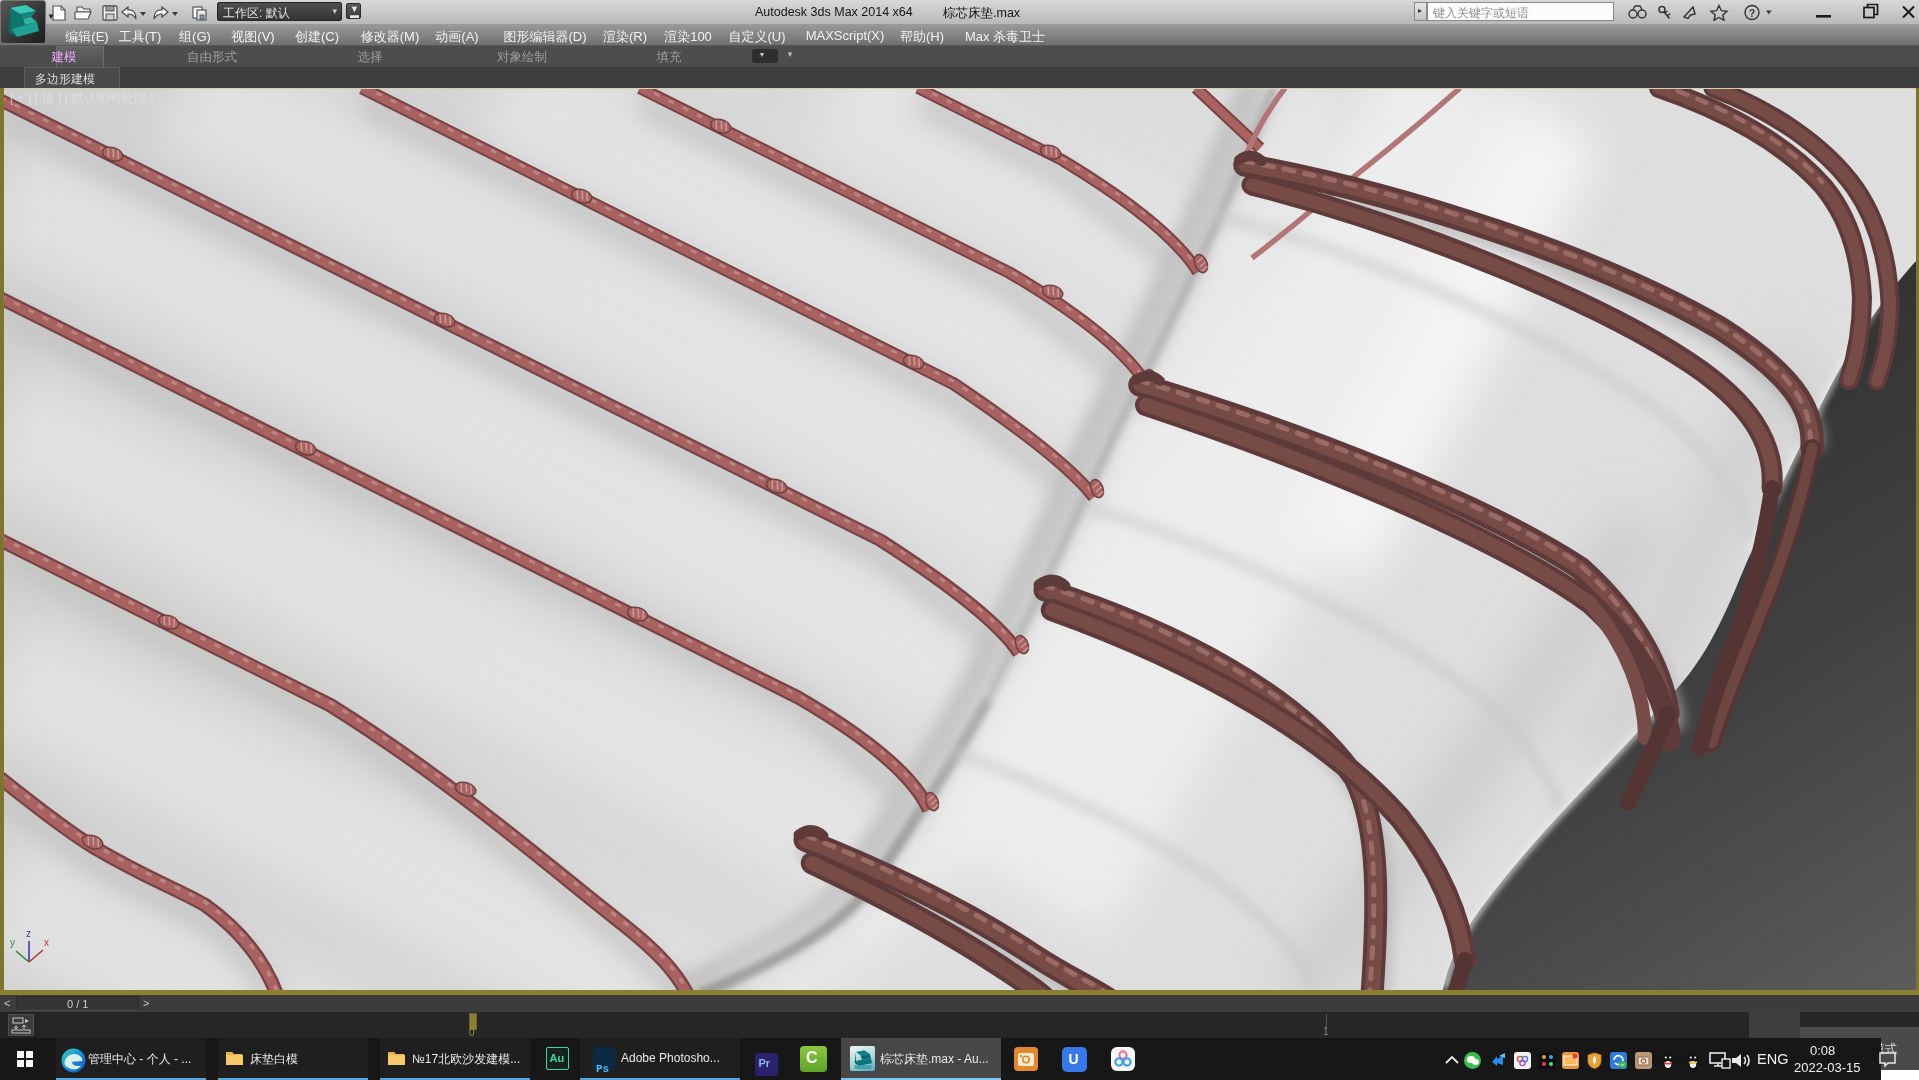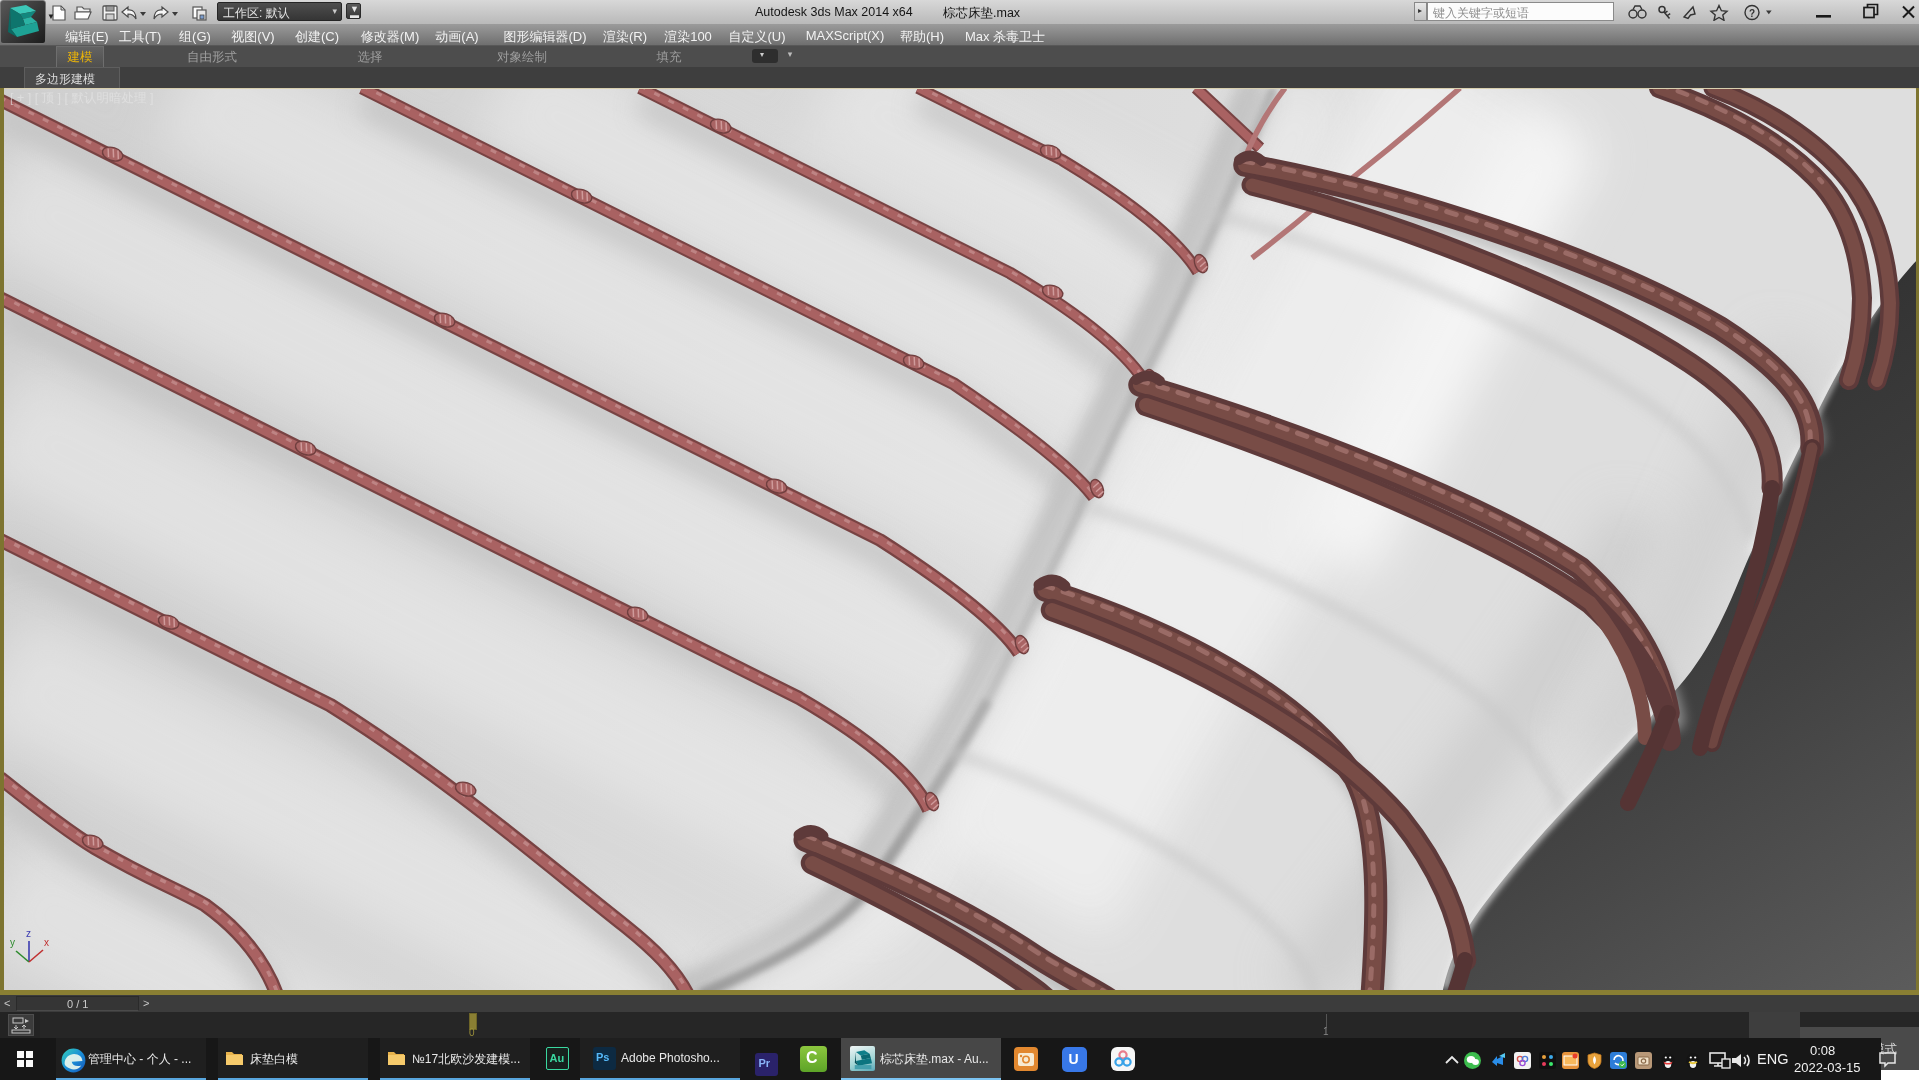--- a/index.html
+++ b/index.html
@@ -349,21 +349,21 @@
   <span class="menuitem" style="left:545px">图形编辑器(D)</span>
   <span class="menuitem" style="left:625px">渲染(R)</span>
   <span class="menuitem" style="left:688px">渲染100</span>
   <span class="menuitem" style="left:757px">自定义(U)</span>
   <span class="menuitem" style="left:845px">MAXScript(X)</span>
   <span class="menuitem" style="left:922px">帮助(H)</span>
   <span class="menuitem" style="left:1005px">Max 杀毒卫士</span>
 </div>
 <div id="ribbon1">
   <div class="abs" style="left:56px;top:0;width:48px;height:21px;background:linear-gradient(#636363,#4f4f4f);border:1px solid #6e6e6e;border-bottom:none;box-sizing:border-box;"></div>
-  <span class="rtab" style="left:80px;color:#eab308">建模</span>
+  <span class="rtab" style="left:64px;color:#f0abfc">建模</span>
   <span class="rtab" style="left:212px">自由形式</span>
   <span class="rtab" style="left:370px">选择</span>
   <span class="rtab" style="left:522px">对象绘制</span>
   <span class="rtab" style="left:669px">填充</span>
   <div class="abs" style="left:752px;top:3px;width:26px;height:14px;background:#2e2e2e;border-radius:3px;">
     <span style="position:absolute;left:8px;top:1px;font-size:8px;color:#ccc;">▾</span>
   </div>
   <span class="rtab" style="left:790px;font-size:9px;color:#bbb">▾</span>
 </div>
 <div id="ribbon2">
@@ -434,21 +434,21 @@
     <path d="M1,5 h17 v10 h-17 z" fill="#f6ca6b"></path>
   </svg>
   <span class="tbtext" style="left:412px;">№17北欧沙发建模...</span>
 
   <div class="abs" style="left:546px;top:9px;width:23px;height:23px;background:#17211d;border:1.5px solid #3ad8a0;border-radius:2px;box-sizing:border-box;">
     <span style="position:absolute;left:2.5px;top:4px;font-size:11px;color:#3ad8a0;font-weight:bold;">Au</span>
   </div>
 
   <div class="tbitem" style="left:580px;width:160px;"></div>
   <div class="abs" style="left:593px;top:9px;width:23px;height:23px;background:#0d2a42;border-radius:3px;">
-    <span style="position:absolute;left:3px;top:4px;font-size:11px;color:#55b8f8;font-weight:bold;">Ps</span>
+    <span style="position:absolute;left:3px;top:16px;font-size:11px;color:#55b8f8;font-weight:bold;font-family:Liberation Mono, monospace;">Ps</span>
   </div>
   <span class="tbtext" style="left:621px;">Adobe Photosho...</span>
 
   <div class="abs" style="left:755px;top:15px;width:23px;height:23px;background:#2a226a;border-radius:3px;">
     <span style="position:absolute;left:3.5px;top:4px;font-size:11px;color:#8ab4f8;font-weight:bold;">Pr</span>
   </div>
 
   <div class="abs" style="left:800px;top:8px;width:27px;height:26px;background:linear-gradient(#8cc63e,#5da428);border-radius:4px;">
     <span style="position:absolute;left:6px;top:3px;font-size:16px;color:#fff;font-weight:bold;">C</span>
   </div>

